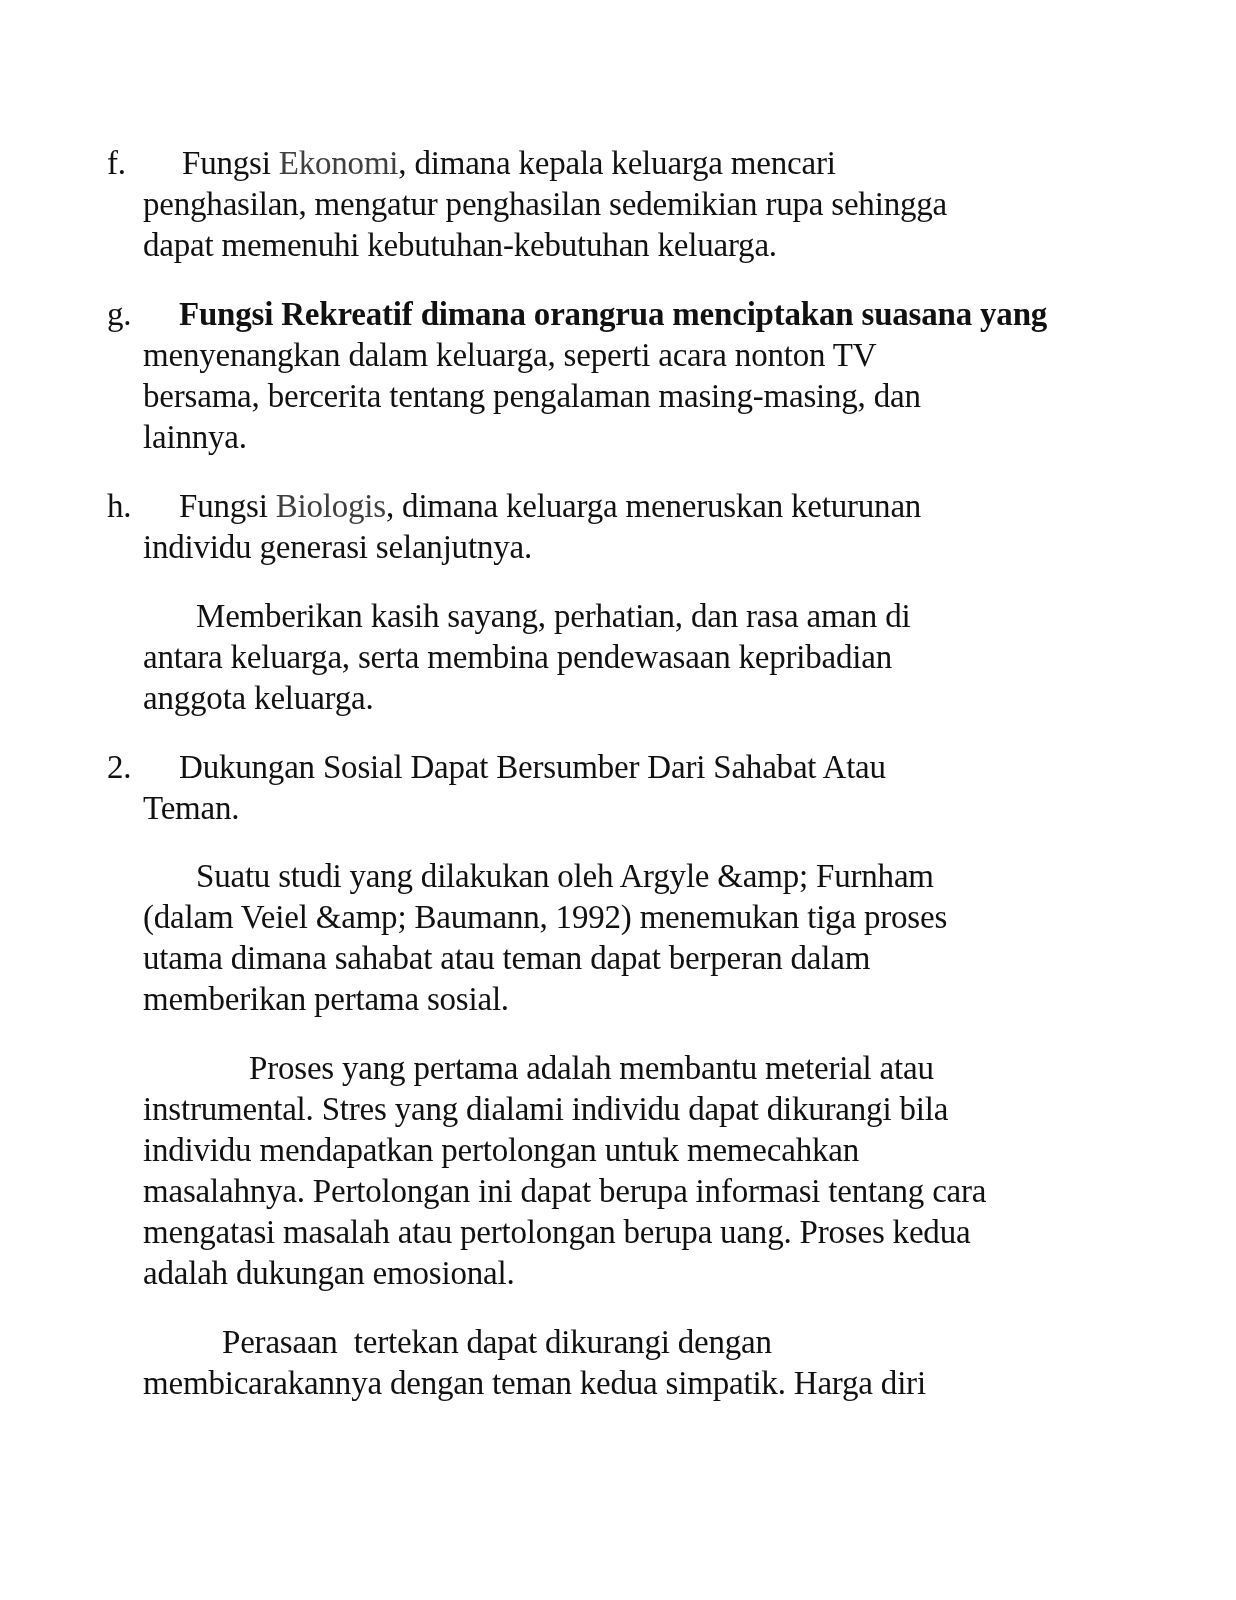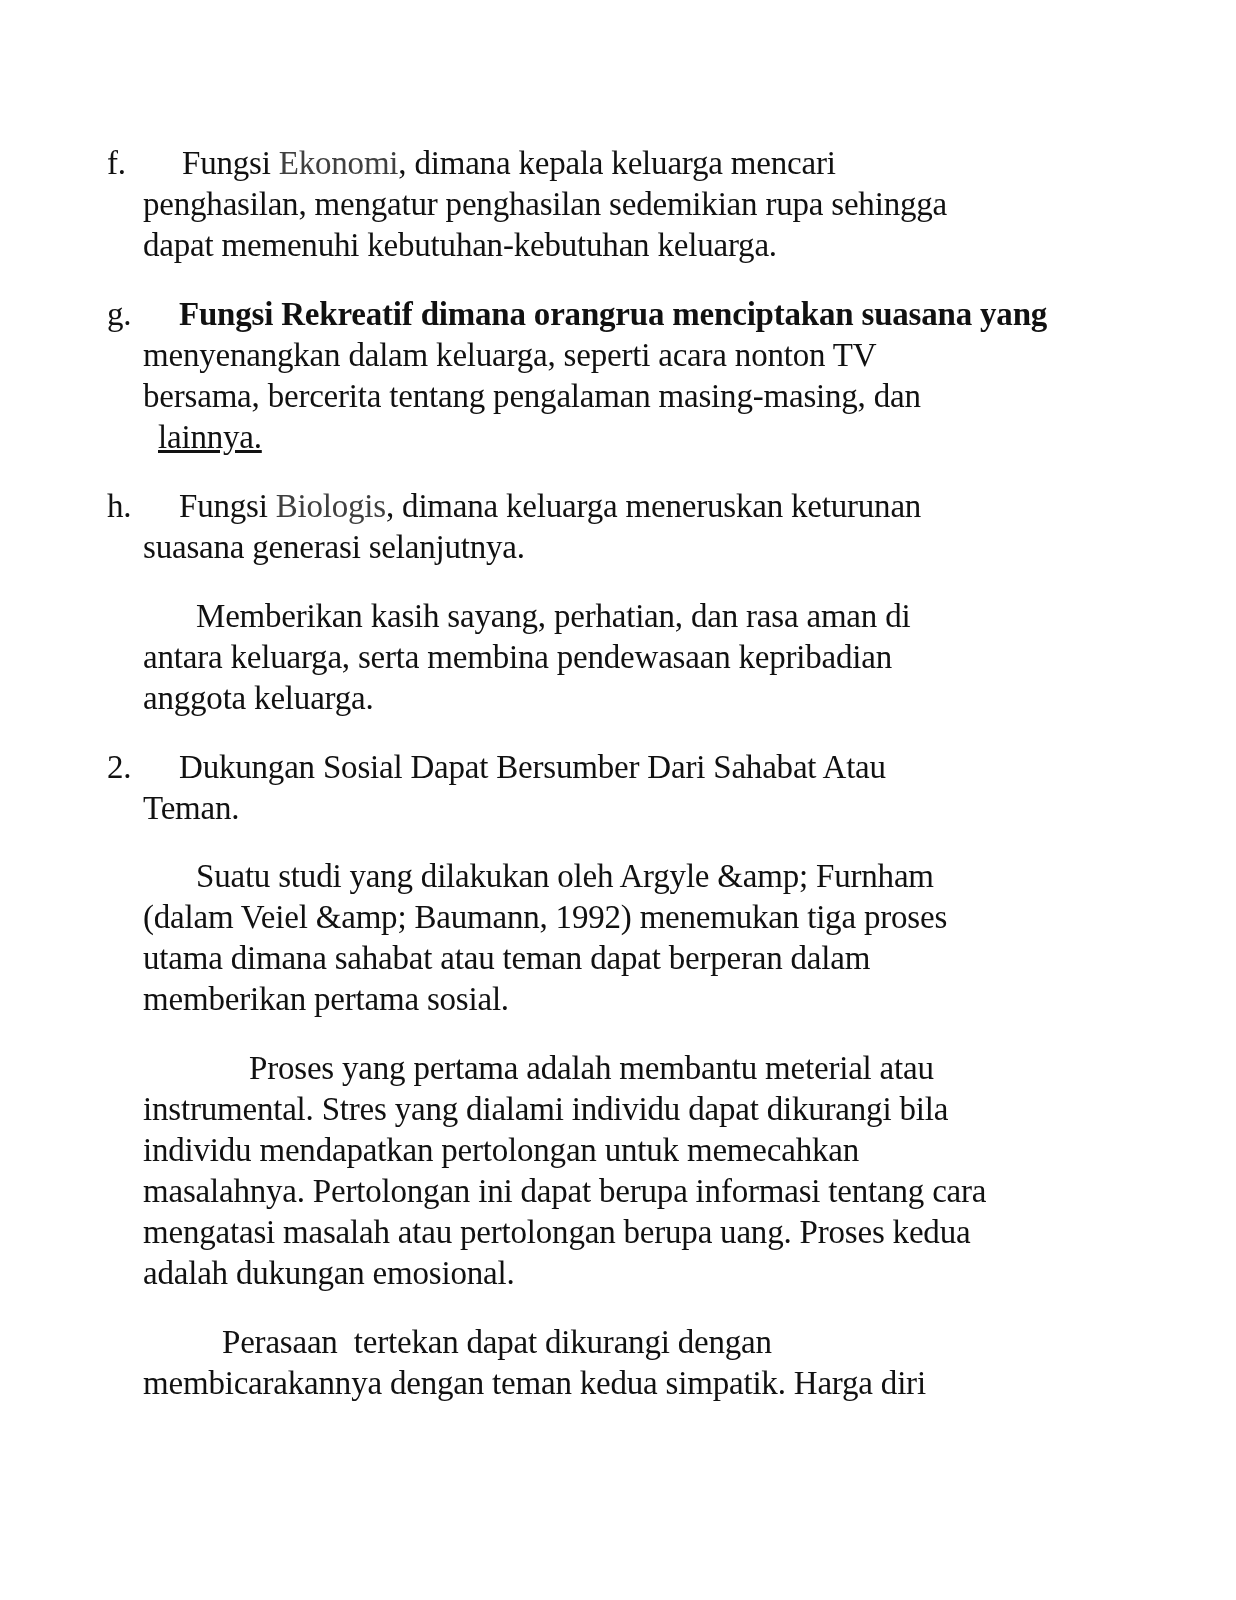--- a/index.html
+++ b/index.html
@@ -22,27 +22,27 @@
     <span class="line" style="left:182px; top:143px;"><span>Fungsi </span><span class="link">Ekonomi</span><span>, dimana kepala keluarga mencari</span></span>
     <span class="line" style="left:143px; top:184px;">penghasilan, mengatur penghasilan sedemikian rupa sehingga</span>
     <span class="line" style="left:143px; top:225px;">dapat memenuhi kebutuhan-kebutuhan keluarga.</span>
   </div>
 
   <div>
     <span class="line" style="left:107px; top:294px;">g.</span>
     <span class="line" style="left:179px; top:294px;font-weight:bold;">Fungsi Rekreatif dimana orangrua menciptakan suasana yang</span>
     <span class="line" style="left:143px; top:335px;">menyenangkan dalam keluarga, seperti acara nonton TV</span>
     <span class="line" style="left:143px; top:376px;text-align:center;">bersama, bercerita tentang pengalaman masing-masing, dan</span>
-    <span class="line" style="left:158px; top:417px;text-decoration:underline;">lainnya.</span>
+    <span class="line" style="left:143px; top:417px;">lainnya.</span>
   </div>
 
   <div>
     <span class="line" style="left:107px; top:486px;">h.</span>
     <span class="line" style="left:179px; top:486px;"><span>Fungsi </span><span class="link">Biologis</span><span>, dimana keluarga meneruskan keturunan</span></span>
-    <span class="line" style="left:143px; top:527px;">suasana generasi selanjutnya.</span>
+    <span class="line" style="left:143px; top:527px;">individu generasi selanjutnya.</span>
   </div>
 
   <div>
     <span class="line" style="left:196px; top:596px;">Memberikan kasih sayang, perhatian, dan rasa aman di</span>
     <span class="line" style="left:143px; top:637px;">antara keluarga, serta membina pendewasaan kepribadian</span>
     <span class="line" style="left:143px; top:678px;">anggota keluarga.</span>
   </div>
 
   <div>
     <span class="line" style="left:107px; top:747px;">2.</span>

